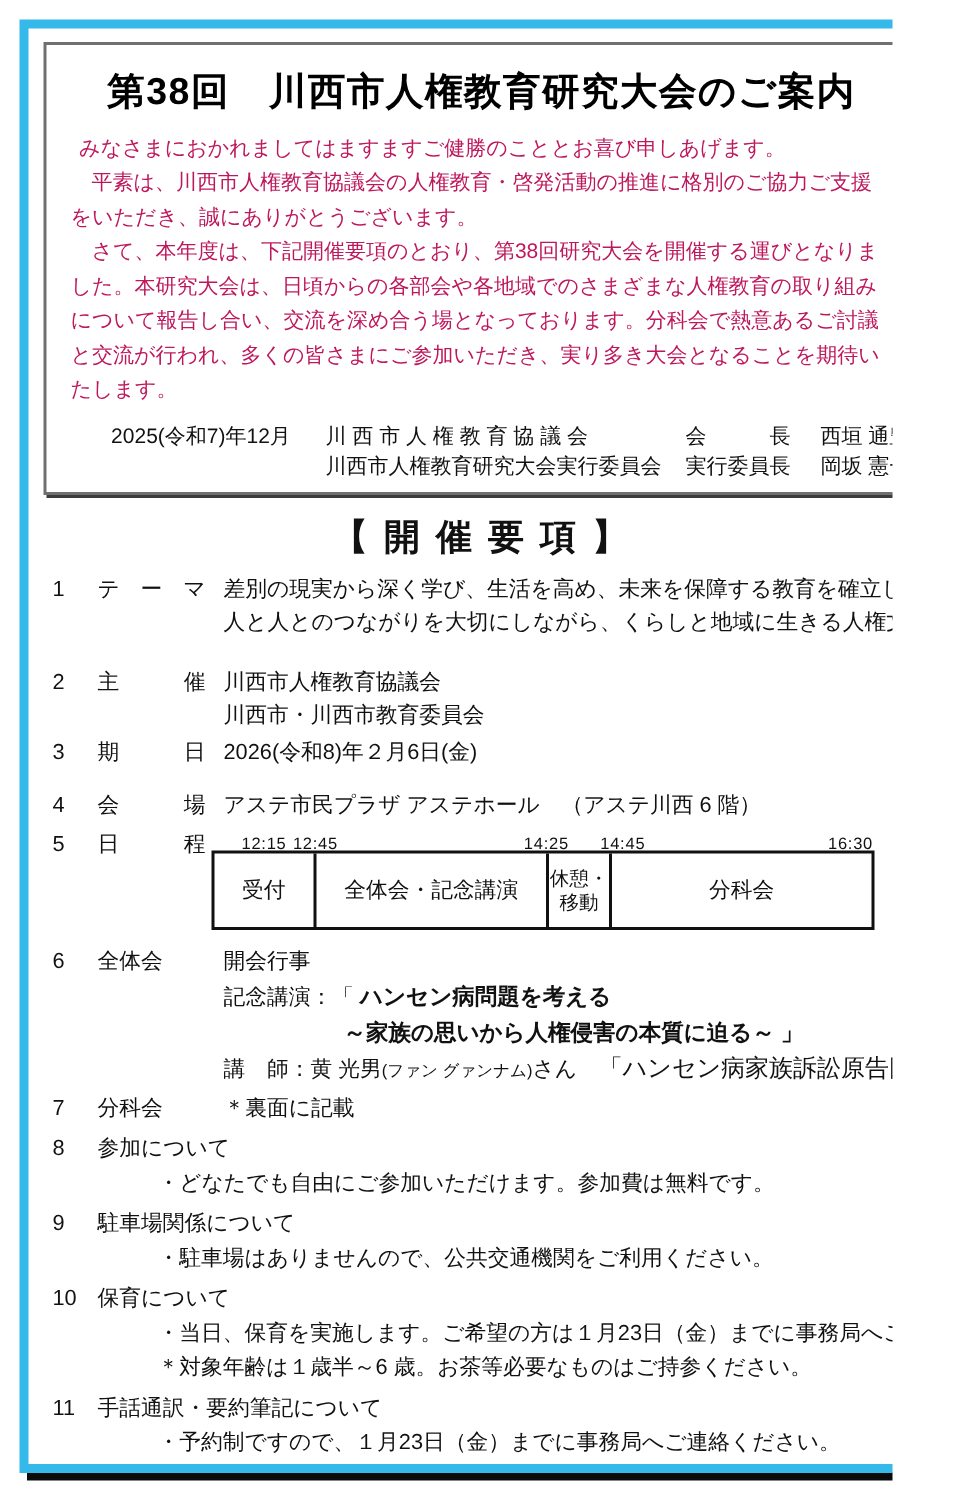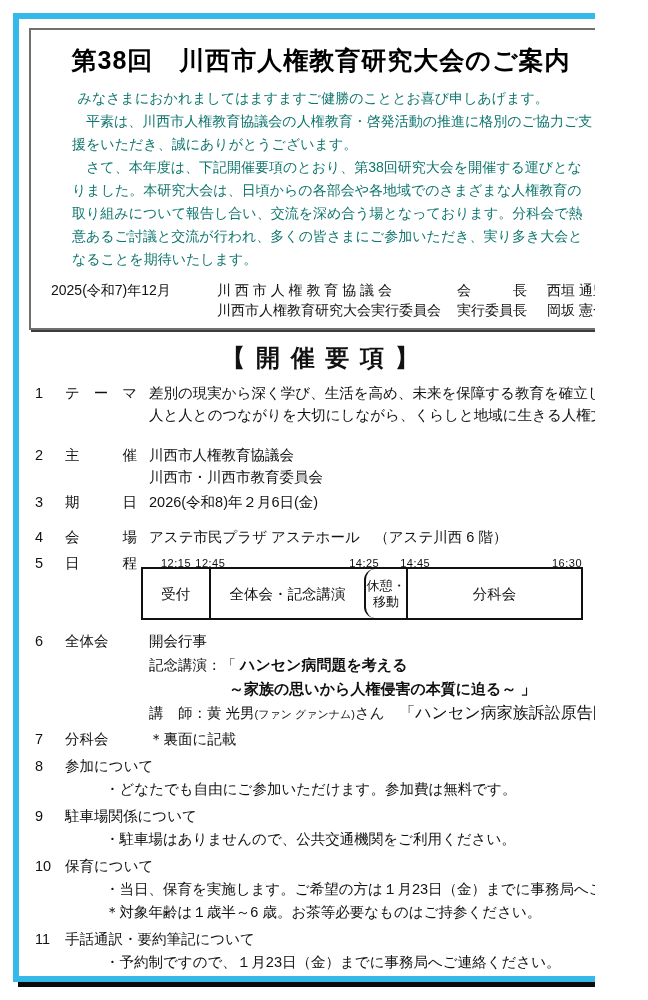--- a/index.html
+++ b/index.html
@@ -20,27 +20,27 @@
     margin:9px 4px 0 4px;
     border:2px solid #707070;
     box-shadow:2px 2px 0 #3c3c3c;
     background:#fff;
     padding:10px 16px 8px 16px;
   }
   .doc-title {
     text-align:center; font-size:25px; font-weight:bold; letter-spacing:1px;
     margin:4px 0 10px 0; color:#000;
   }
-  .greet { font-size:14px; line-height:23px; color:#0f766e;margin-left:25px; }
+  .greet { font-size:14px; line-height:23px; color:#be185d; }
   .greet p.i0 { text-indent:0.4em; }
   .greet p.i1 { text-indent:1em; }
 
   .sig { margin-top:9px; font-size:14px; line-height:20px; }
   .sig-row { display:flex; align-items:baseline; }
-  .sig-date { flex:0 0 170px; padding-left:4px; }
+  .sig-date { flex:0 0 170px; padding-left:4px;text-align:center; }
   .sig-org  { flex:0 0 240px; white-space:nowrap; }
   .sig-role { flex:0 0 80px; white-space:nowrap; }
   .sig-name { margin-left:10px; white-space:nowrap; }
 
   
   .outline-header { text-align:center; font-size:24px; font-weight:bold; letter-spacing:2px; margin:12px 0 8px 0; }
 
   .item { display:flex; padding-left:10px; font-size:14.5px; line-height:22px; }
   .num  { flex:0 0 30px; }
   .lbl  { flex:0 0 84px; white-space:nowrap; }
@@ -57,21 +57,21 @@
   .times span { position:absolute; top:0; white-space:nowrap; }
   .t0 { left:20px; }
   .t1 { left:15%; transform:translateX(-40%);text-align:center; }
   .t2 { left:50.5%; transform:translateX(-50%); }
   .t3 { left:60%; transform:translateX(-20%); }
   .t4 { right:1px; }
   .ttable { display:flex; border:2px solid #111; height:53px; background:#fff; }
   .cell { display:flex; align-items:center; justify-content:center; border-left:2px solid #111; font-size:14.5px; white-space:nowrap; }
   .cell:first-child { border-left:none;text-align:center; }
   .c1 { flex:0 0 15%; } .c2 { flex:0 0 35.5%; } .c3 { flex:0 0 9.5%; } .c4 { flex:1; }
-  .cell.brk { flex-direction:column; font-size:13px; line-height:16px;border-radius:11px; }
+  .cell.brk { flex-direction:column; font-size:13px; line-height:16px; }
 
   
   .plenary-lines { line-height:23px; }
   .lec-title { font-weight:bold; font-size:15px; }
   .lec-indent { padding-left:80px; }
   .kana-small { font-size:11px; }
   .small { font-size:16px; }
 
   
   .note-h { display:flex; padding-left:10px; margin-top:5px; font-size:14.5px; line-height:22px; }

